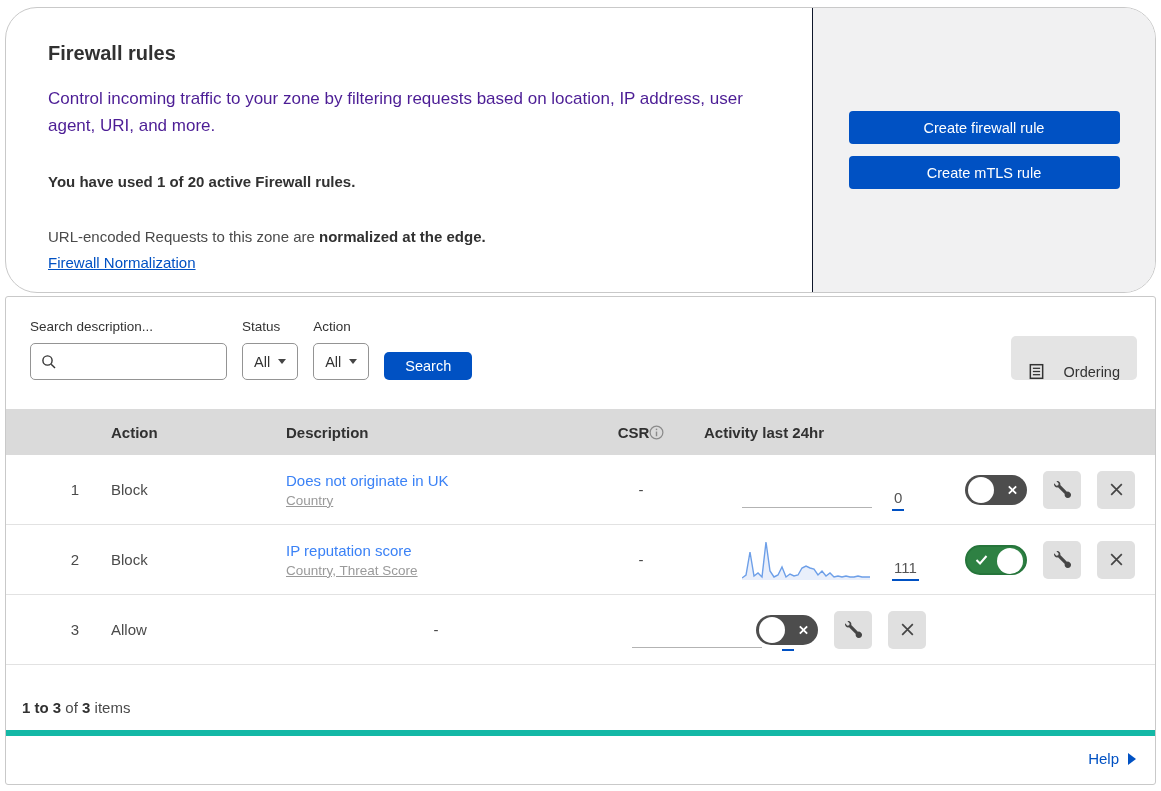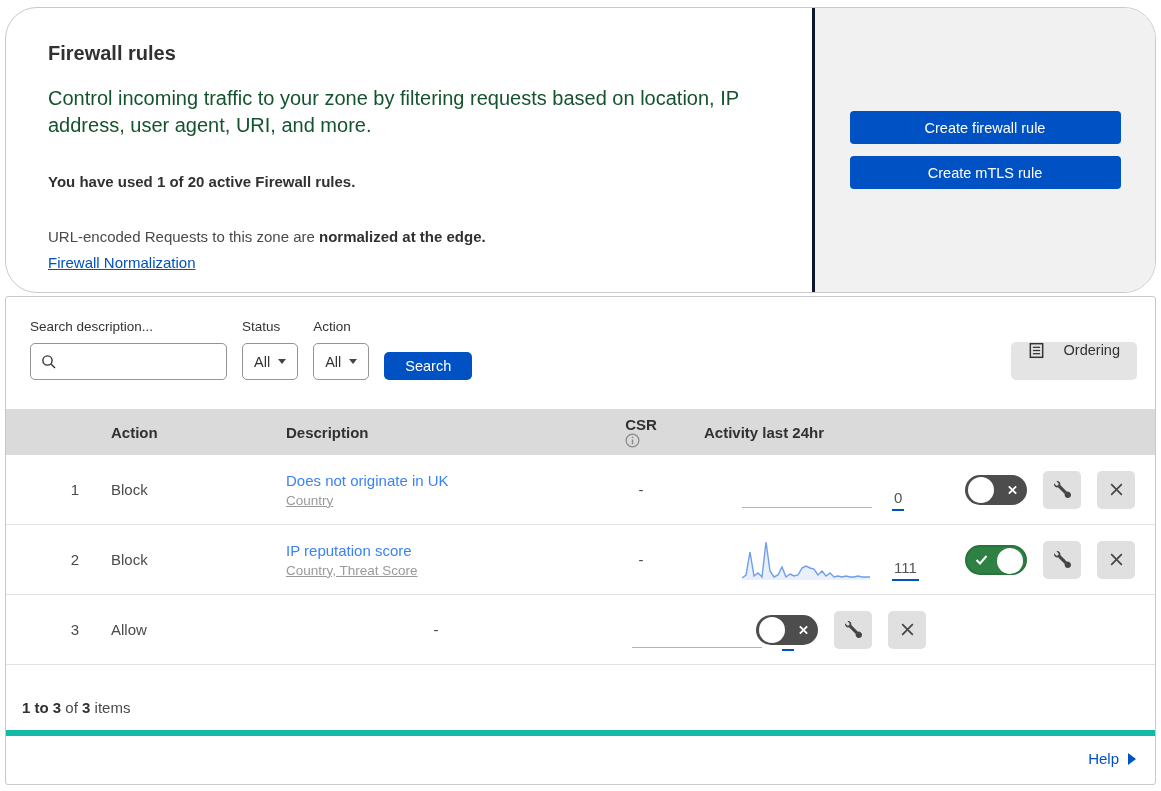--- a/index.html
+++ b/index.html
@@ -4,45 +4,45 @@
 <style>
   * { box-sizing: border-box; }
   html,body { margin:0; padding:0; background:#fff; font-family:"Liberation Sans", sans-serif; color:#333; }
   .page { width:1161px; height:791px; padding:7px 5px; position:relative; background:#fff; }
   .card { border:1px solid #c9c9c9; border-radius:3px; background:#fff; }
 
   
   .top-card { height:286px; display:flex; overflow:hidden;border-radius:32px; }
   .top-left { width:806px; padding:34px 44px 0 42px; }
   .page-title { font-size:20px; font-weight:600; color:#313131; margin:0 0 20px 0; }
-  .desc { font-size:20px; line-height:27px; color:#14532d; margin:0 0 34px 0; max-width:730px; }
+  .desc { font-size:17px; line-height:27px; color:#4c1d95; margin:0 0 34px 0; max-width:730px; }
   .usage { font-size:15px; font-weight:700; color:#313131; margin:0 0 38px 0; }
   .norm { font-size:15px; color:#4a4a4a; margin:12px 0 9px 0; }
   .norm strong { color:#313131; }
   .link { color:#0051c3; text-decoration:underline; font-size:15px; cursor:pointer; }
-  .top-right { flex:1; background:#f1f1f2; border-left:3px solid #0f172a; display:flex; flex-direction:column; align-items:center; padding-top:103px; gap:12px; }
+  .top-right { flex:1; background:#f1f1f2; border-left:1px solid #0f172a; display:flex; flex-direction:column; align-items:center; padding-top:103px; gap:12px; }
   .btn-primary { width:271px; height:33px; background:#0051c3; color:#fff; border:none; border-radius:4px; font-size:14.5px; font-family:inherit; cursor:pointer; }
 
   
   .bottom-card { margin-top:3px; height:489px; }
   .filter-bar { display:flex; justify-content:space-between; align-items:flex-end; padding:22px 18px 29px 24px; }
   .filter-left { display:flex; align-items:flex-end; gap:15px; }
   .field-group { display:flex; flex-direction:column; gap:9px; }
   .field-label { font-size:13.5px; color:#333; }
   .search-box { width:197px; height:37px; border:1px solid #949494; border-radius:5px; display:flex; align-items:center; gap:7px; padding:0 10px; background:#fff; }
   .search-box input { border:none; outline:none; width:100%; font-size:14px; font-family:inherit; background:transparent; }
   .select { height:37px; border:1px solid #949494; border-radius:5px; background:#fff; display:flex; align-items:center; gap:8px; padding:0 11px; font-size:14.5px; color:#333; cursor:pointer; font-family:inherit; }
   .caret { width:0; height:0; border-left:4.5px solid transparent; border-right:4.5px solid transparent; border-top:5.5px solid #454545; }
   .search-btn { height:28px; padding:0 21px; background:#0051c3; color:#fff; border:none; border-radius:5px; font-size:14.5px; font-family:inherit; cursor:pointer; margin-left:0px; }
-  .ordering-btn { height:38px; padding:0 17px; background:#e4e4e4; border:none; border-radius:5px; font-size:14.5px; color:#333; font-family:inherit; display:flex; align-items:flex-start; gap:19px; cursor:pointer; }
+  .ordering-btn { height:44px; padding:0 17px; background:#e4e4e4; border:none; border-radius:5px; font-size:14.5px; color:#333; font-family:inherit; display:flex; align-items:flex-end; gap:19px; cursor:pointer; }
 
   
   .thead, .trow { display:grid; grid-template-columns:105px 175px 300px 110px 250px 1fr; align-items:center; }
   .thead { height:46px; background:#dadada; font-weight:600; font-size:15px; color:#313131; }
-  .h-csr { justify-self:center; display:flex; align-items:flex-start; gap:0;flex-direction:column; }
+  .h-csr { justify-self:center; display:flex; align-items:center; gap:0; }
   .h-activity { padding-left:8px; }
   .trow { height:70px; border-bottom:1px solid #e2e2e2; background:#fff; }
   .c-index { text-align:right; padding-right:32px; font-size:15px; color:#4a4a4a; }
   .c-action { font-size:15px; color:#4a4a4a; }
   .d-title { font-size:15px; color:#3b82f6; margin-bottom:4px; }
   .d-sub { font-size:13.5px; color:#9a9a9a;text-decoration:underline; }
   .c-csr { text-align:center; font-size:15px; color:#4a4a4a; }
   .c-activity { display:flex; align-items:center; padding-left:46px; }
   .activity-inner { display:flex; align-items:flex-end; gap:20px; }
   .spark { width:130px; height:42px; position:relative; }

